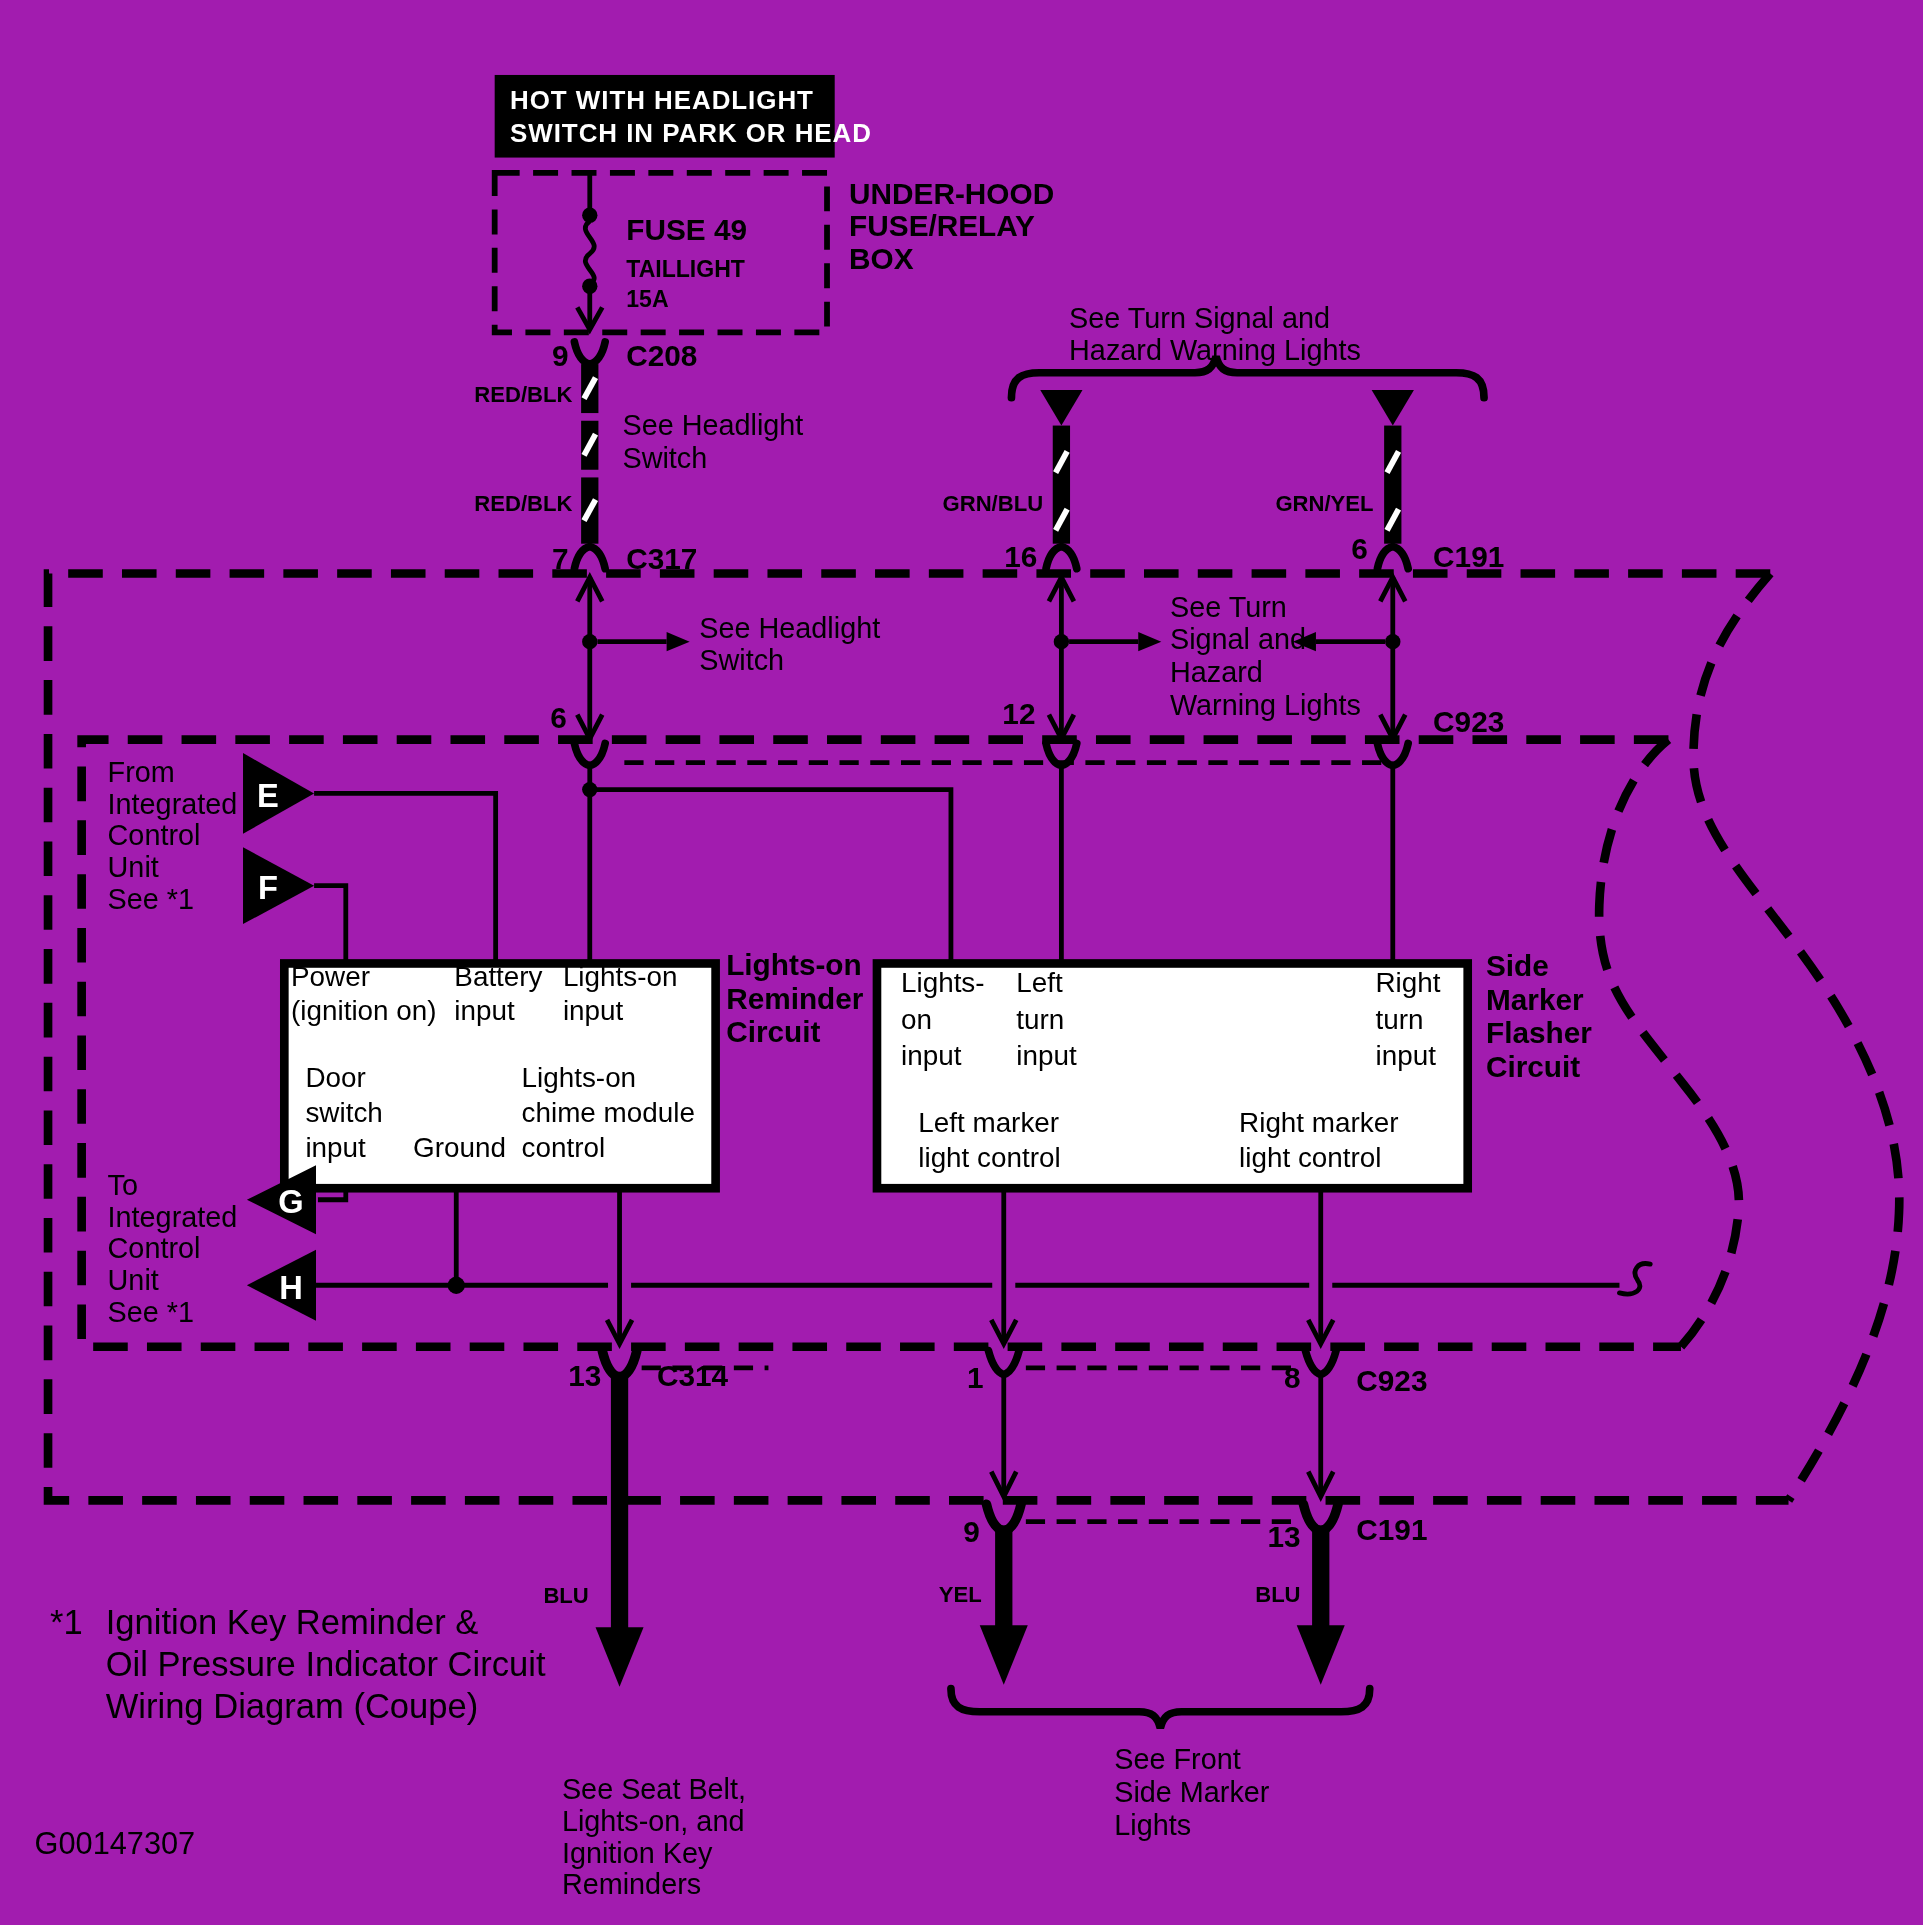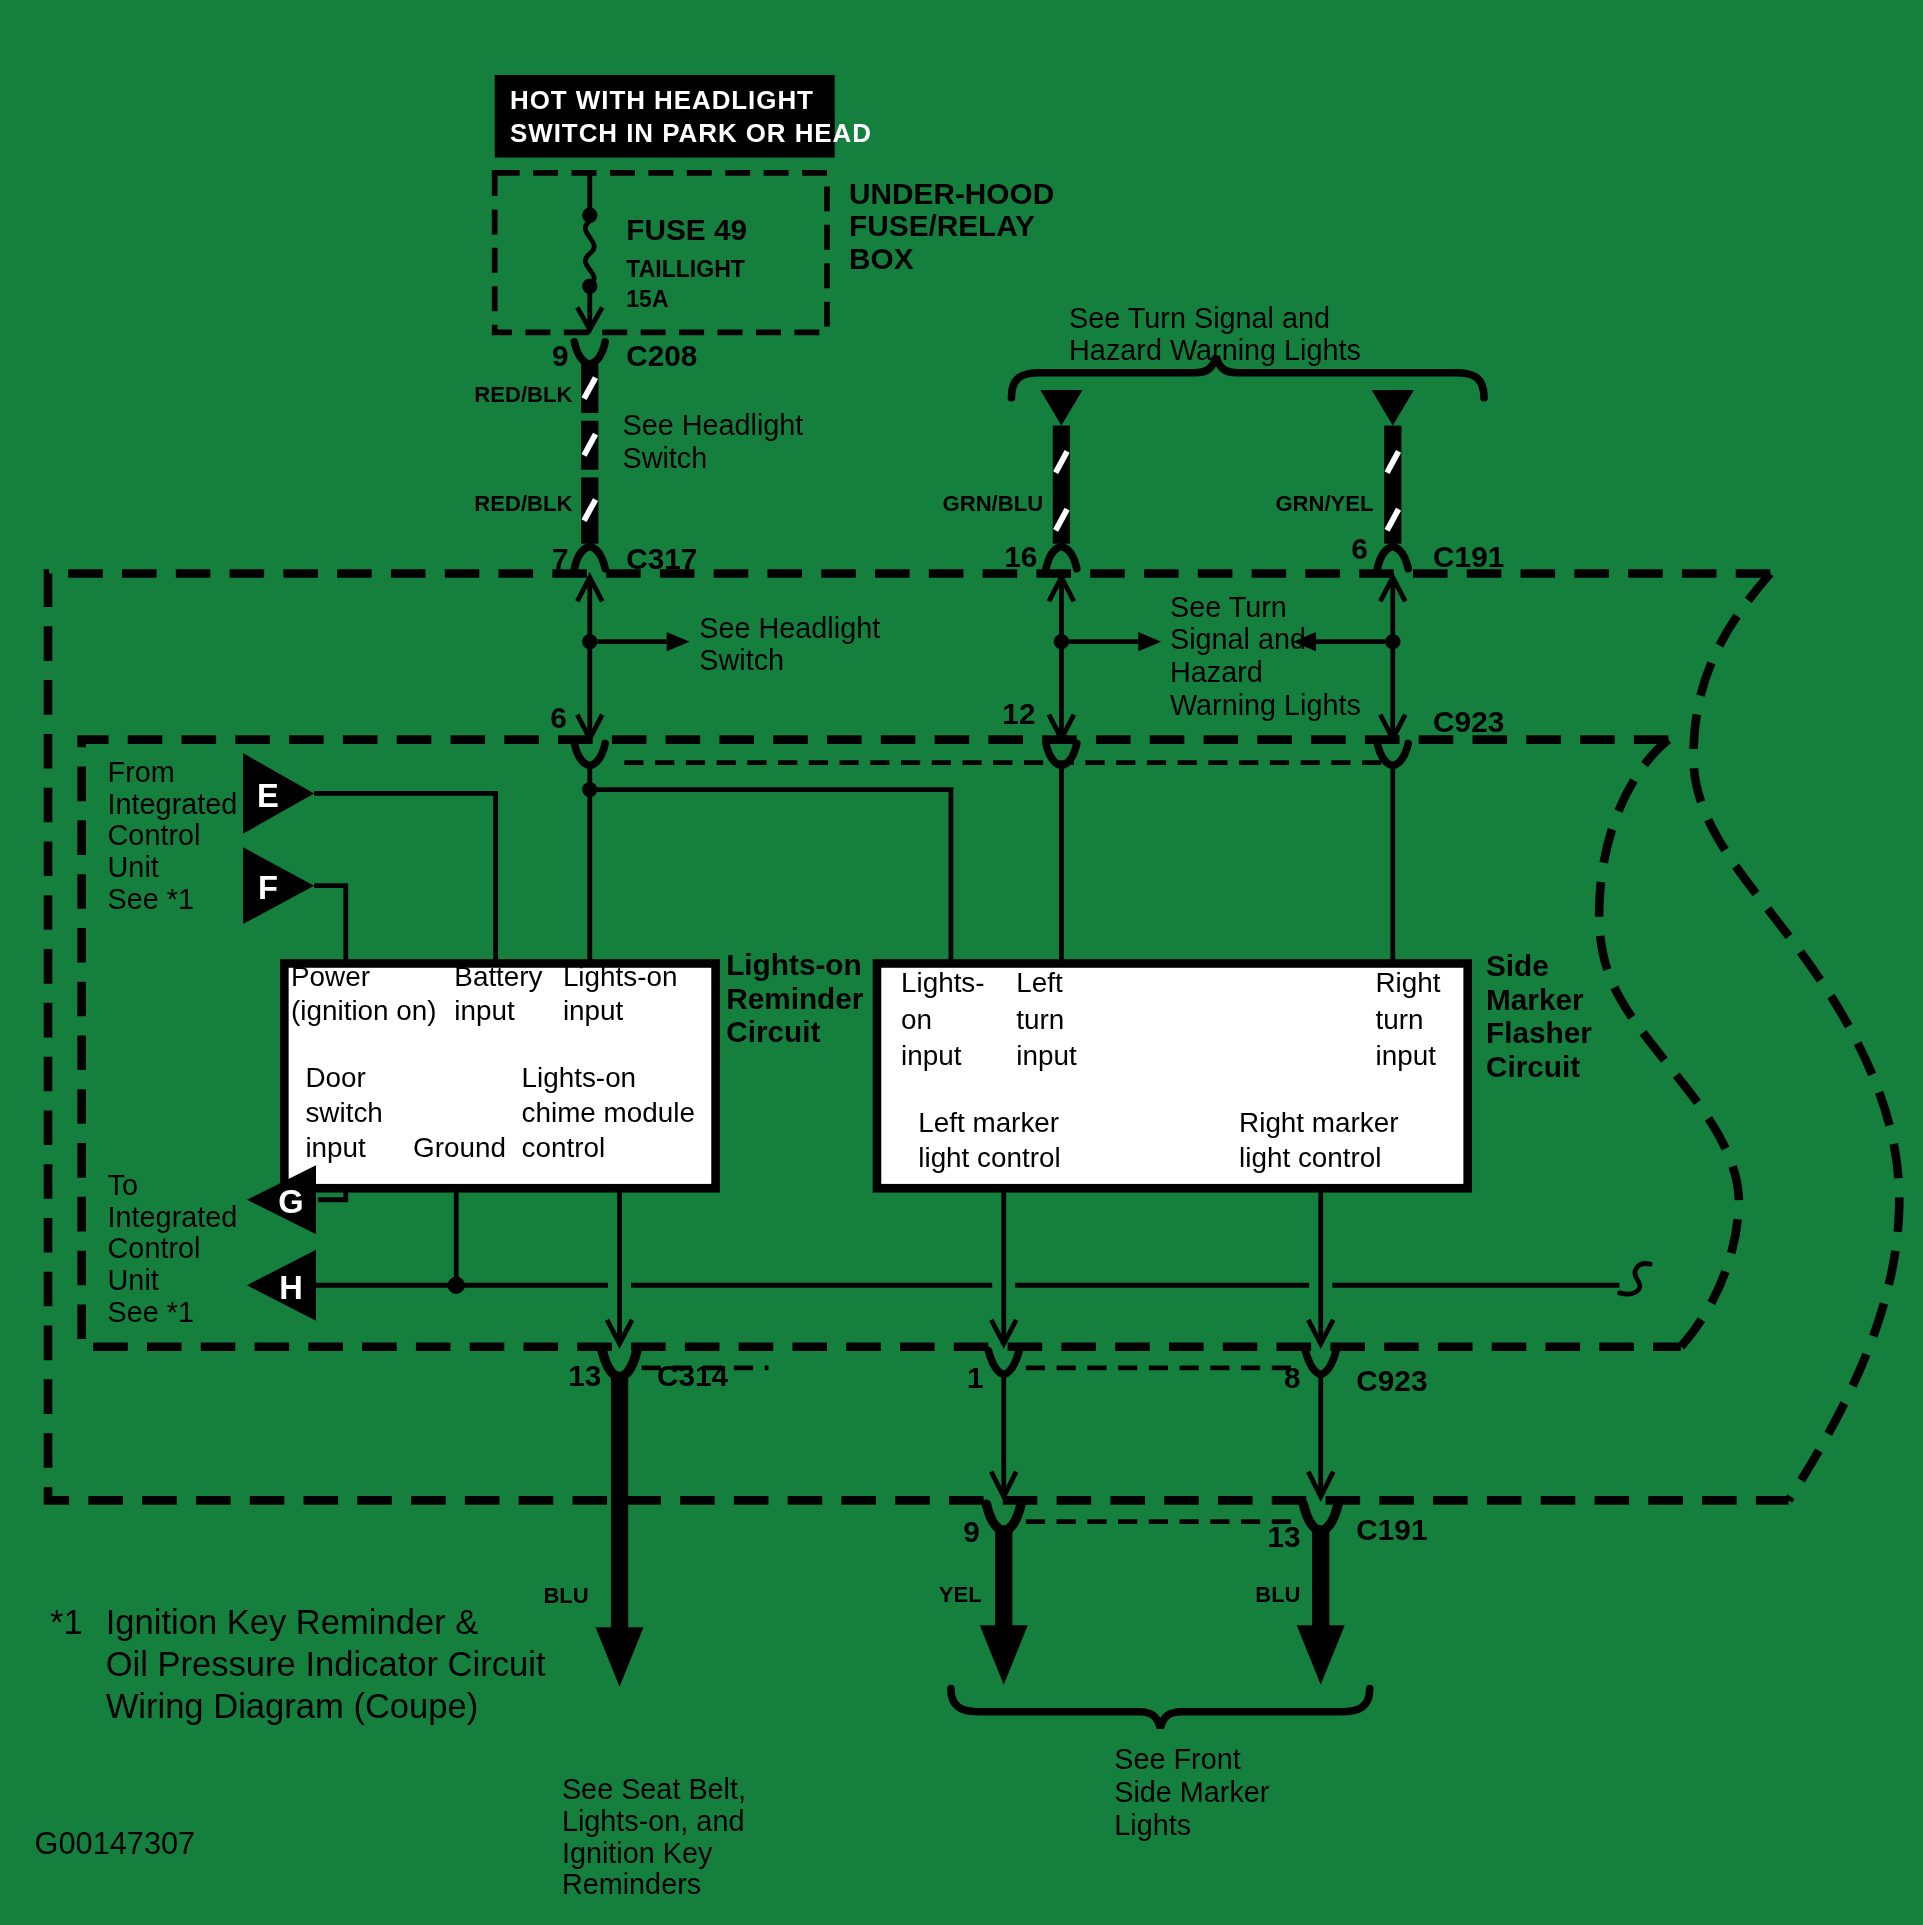--- a/index.html
+++ b/index.html
@@ -1,16 +1,16 @@
 <!DOCTYPE html>
 <html><head>
 <meta charset="utf-8">
 <style>
   html,body{margin:0;padding:0;background:#ffffff;}
-  #page{width:1923px;height:1925px;background:#15803d;position:relative;}
+  #page{width:1923px;height:1925px;background:#a21caf;position:relative;}
   svg{display:block;}
   text{font-family:"Liberation Sans","DejaVu Sans",sans-serif;fill:#000;}
   .t29{font-size:29px;}
   .t30{font-size:30px;}
   .t32{font-size:32px;}
   .t36{font-size:36px;}
   .b23{font-size:23px;font-weight:bold;}
   .b24{font-size:24px;font-weight:bold;}
   .b31{font-size:31px;font-weight:bold;}
   .tw{font-size:27px;font-weight:bold;fill:#ffffff;letter-spacing:1px;}

